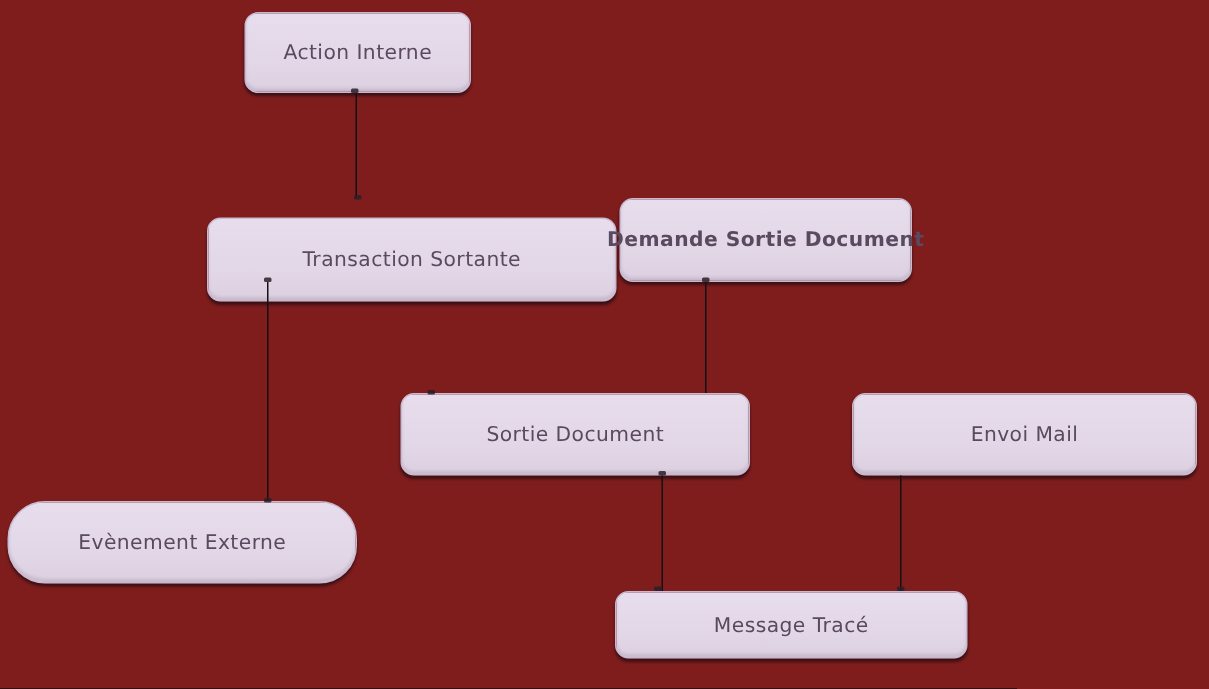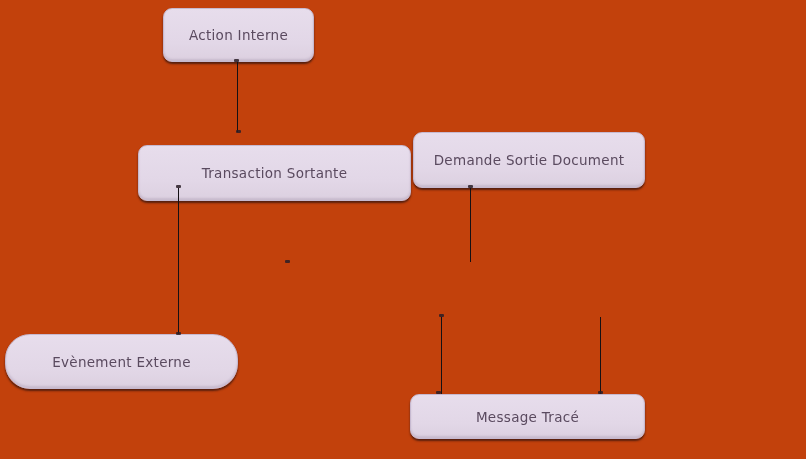--- a/index.html
+++ b/index.html
@@ -4,21 +4,21 @@
 <style>
   html, body {
     margin: 0;
     padding: 0;
     background: #000000;
   }
   .canvas {
     position: relative;
     width: 806px;
     height: 459px;
-    background: #c2410c;
+    background: #7f1d1d;
     overflow: hidden;
     font-family: "DejaVu Sans", "Liberation Sans", sans-serif;
   }
   .node {
     position: absolute;
     box-sizing: border-box;
     background: linear-gradient(180deg, #e7ddec 0%, #e2d7e7 65%, #dcd0e0 100%);
     border: 1px solid #c6b9d0;
     border-radius: 9px;
     display: flex;
@@ -61,25 +61,31 @@
   <div class="connector" style="left:600px; top:317px; height:77px;"></div>
 
   <div class="node" style="left:163px; top:8px; width:151px; height:54px;">
     <span class="node-label">Action Interne</span>
   </div>
 
   <div class="node" style="left:122px; top:145px; width:273px; height:56px;margin-left:16px;">
     <span class="node-label">Transaction Sortante</span>
   </div>
 
-  <div class="node" style="left:413px; top:132px; width:232px; height:56px;">
+  <div class="node" style="left:413px; top:132px; width:195px; height:56px;font-weight:bold;">
     <span class="node-label">Demande Sortie Document</span>
   </div>
 
+  <div class="node" style="left:267px; top:262px; width:233px; height:55px;">
+    <span class="node-label">Sortie Document</span>
+  </div>
 
+  <div class="node" style="left:568px; top:262px; width:230px; height:55px;">
+    <span class="node-label">Envoi Mail</span>
+  </div>
 
   <div class="node" style="left:5px; top:334px; width:233px; height:55px;border-radius:25px;">
     <span class="node-label">Evènement Externe</span>
   </div>
 
   <div class="node" style="left:410px; top:394px; width:235px; height:45px;">
     <span class="node-label">Message Tracé</span>
   </div>
 
   <div class="anchor" style="left:234px; top:59px;"></div>

